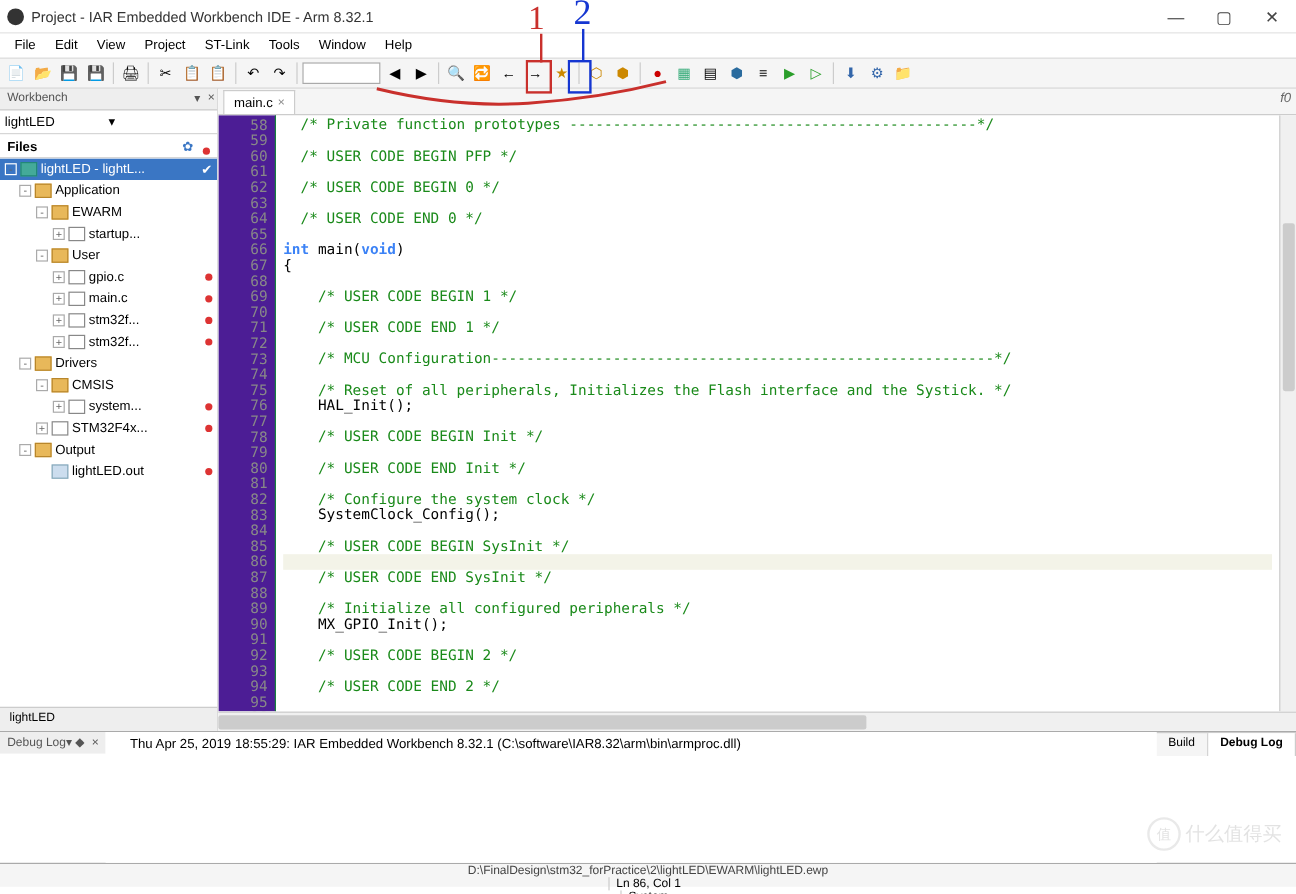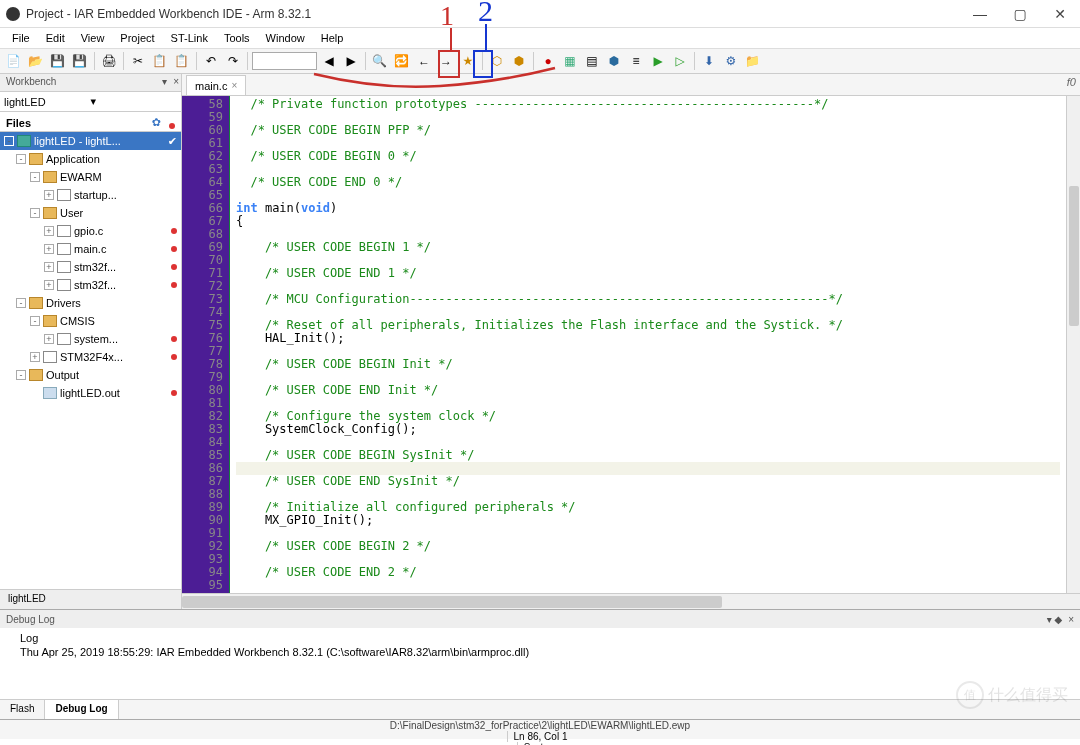--- a/index.html
+++ b/index.html
@@ -68,21 +68,21 @@
 .src .line { height: 13px; }
 .c-comment { color: #1a8a1a; }
 .c-kw { color: #3b82f6; font-weight: bold; }
 .hl { background: #f3f3e8; }
 .ed-hscroll { height: 16px; background: #f0f0f0; border-top: 1px solid #ccc; position: relative; }
 .ed-hscroll .thumb { position: absolute; left: 0; top: 2px; height: 12px; width: 540px; background: #ccc; border-radius: 2px; }
 .ed-vscroll { width: 14px; background: #f0f0f0; border-left: 1px solid #ccc; position: relative; }
 .ed-vscroll .thumb { position: absolute; top: 90px; left: 2px; width: 10px; height: 140px; background: #ccc; border-radius: 2px; }
 
 
-.debuglog { height: 110px; border-top: 1px solid #aaa; display: flex; flex-direction: column; }
+.debuglog { height: 110px; border-top: 1px solid #aaa; display: flex; }
 .dl-title { height: 18px; background: #eee; padding: 2px 6px; font-size: 10px; color: #555; display: flex; align-items: center; }
 .dl-title span:first-child { flex: 1; }
 .dl-body { flex: 1; overflow: auto; padding: 4px 20px; background: #fff; font-size: 11px; }
 .dl-body .loghdr { font-weight: normal; margin-bottom: 2px; }
 .dl-tabs { height: 20px; border-top: 1px solid #ccc; display: flex; background: #f5f5f5; font-size: 10px; }
 .dl-tab { padding: 3px 10px; border-right: 1px solid #ccc; cursor: pointer; }
 .dl-tab.active { background: #fff; font-weight: bold; }
 
 
 .statusbar { height: 20px; border-top: 1px solid #aaa; display: flex; align-items: center; padding: 0 6px; font-size: 10px; background: #f5f5f5; flex-direction: column; }
@@ -344,25 +344,24 @@
   </div>
 </div>
 
 <div class="debuglog">
   <div class="dl-title">
     <span>Debug Log</span>
     <span>▾ ◆</span>
     <span style="margin-left:6px">×</span>
   </div>
   <div class="dl-body">
-    <div class="loghdr">Log</div>
     <div>Thu Apr 25, 2019 18:55:29: IAR Embedded Workbench 8.32.1 (C:\software\IAR8.32\arm\bin\armproc.dll)</div>
   </div>
   <div class="dl-tabs" id="dltabs">
-      <div class="dl-tab">Flash</div>
+      <div class="dl-tab">Build</div>
       <div class="dl-tab active">Debug Log</div>
     </div>
 </div>
 
 <div class="statusbar">
   <span class="path">D:\FinalDesign\stm32_forPractice\2\lightLED\EWARM\lightLED.ewp</span>
   <span class="seg">Ln 86, Col 1</span>
   <span class="seg">System</span>
   <span class="seg">大写</span>
   <span class="seg">数字</span>

